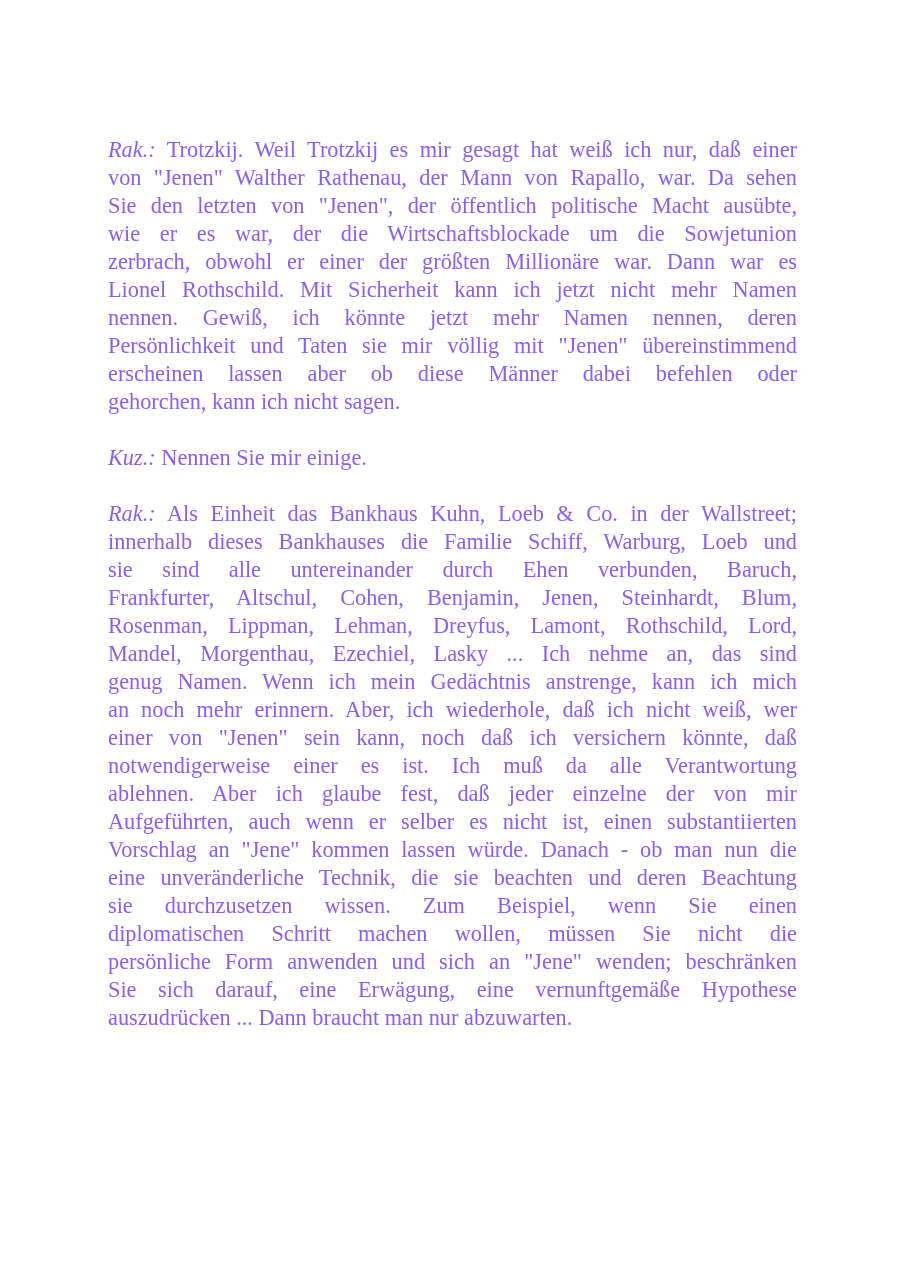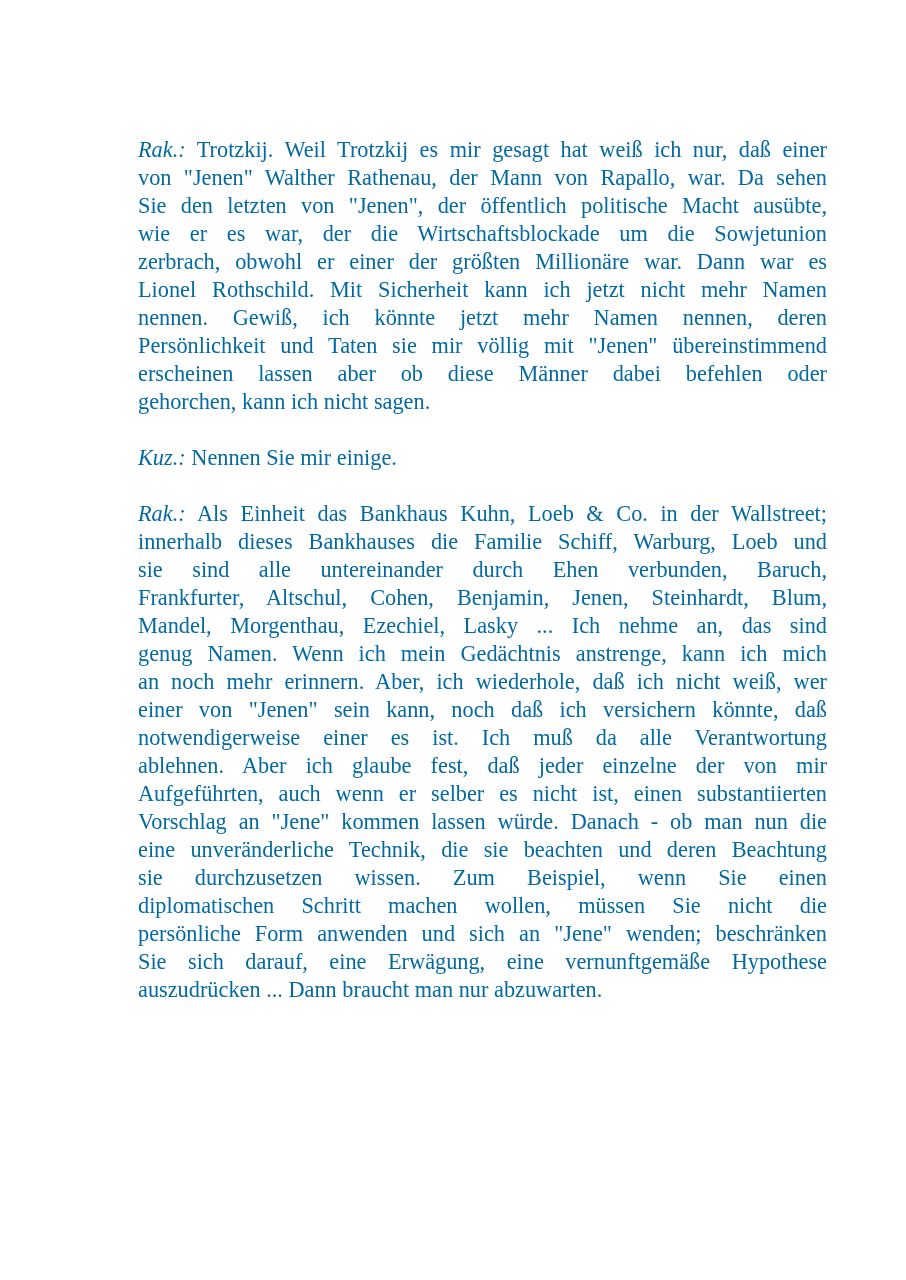--- a/index.html
+++ b/index.html
@@ -1,19 +1,19 @@
 <!DOCTYPE html>
 <html><head>
 <meta charset="utf-8">
 <style>
   html, body { margin: 0; padding: 0; background: #ffffff; }
   body { width: 906px; height: 1280px; position: relative; overflow: hidden; }
   .page { position: absolute; left: 108px; top: 136px; width: 689px;
           font-family: "Liberation Serif", "DejaVu Serif", serif;
-          font-size: 22.3px; color: #0369a1; margin-left: 30px; }
+          font-size: 22.3px; color: #8b5cf6; }
   .para { margin: 0 0 28px 0; }
   .line { display: block; height: 28px; line-height: 28px; white-space: nowrap;
           text-align: justify; text-align-last: justify; }
   .line.last { text-align: center; text-align-last: left; }
   .speaker { font-style: italic; }
 </style>
 </head>
 <body>
 
 <div class="page">
@@ -33,20 +33,21 @@
 
   <div class="para">
     <span class="line last"><span class="speaker">Kuz.:</span><span> Nennen Sie mir einige.</span></span>
   </div>
 
   <div class="para">
     <span class="line"><span class="speaker">Rak.:</span><span> Als Einheit das Bankhaus Kuhn, Loeb &amp; Co. in der Wallstreet;</span></span>
     <span class="line">innerhalb dieses Bankhauses die Familie Schiff, Warburg, Loeb und</span>
     <span class="line">sie sind alle untereinander durch Ehen verbunden, Baruch,</span>
     <span class="line">Frankfurter, Altschul, Cohen, Benjamin, Jenen, Steinhardt, Blum,</span>
+    <span class="line">Rosenman, Lippman, Lehman, Dreyfus, Lamont, Rothschild, Lord,</span>
     <span class="line">Mandel, Morgenthau, Ezechiel, Lasky ... Ich nehme an, das sind</span>
     <span class="line">genug Namen. Wenn ich mein Gedächtnis anstrenge, kann ich mich</span>
     <span class="line">an noch mehr erinnern. Aber, ich wiederhole, daß ich nicht weiß, wer</span>
     <span class="line">einer von "Jenen" sein kann, noch daß ich versichern könnte, daß</span>
     <span class="line">notwendigerweise einer es ist. Ich muß da alle Verantwortung</span>
     <span class="line">ablehnen. Aber ich glaube fest, daß jeder einzelne der von mir</span>
     <span class="line">Aufgeführten, auch wenn er selber es nicht ist, einen substantiierten</span>
     <span class="line">Vorschlag an "Jene" kommen lassen würde. Danach - ob man nun die</span>
     <span class="line">eine unveränderliche Technik, die sie beachten und deren Beachtung</span>
     <span class="line">sie durchzusetzen wissen. Zum Beispiel, wenn Sie einen</span>

